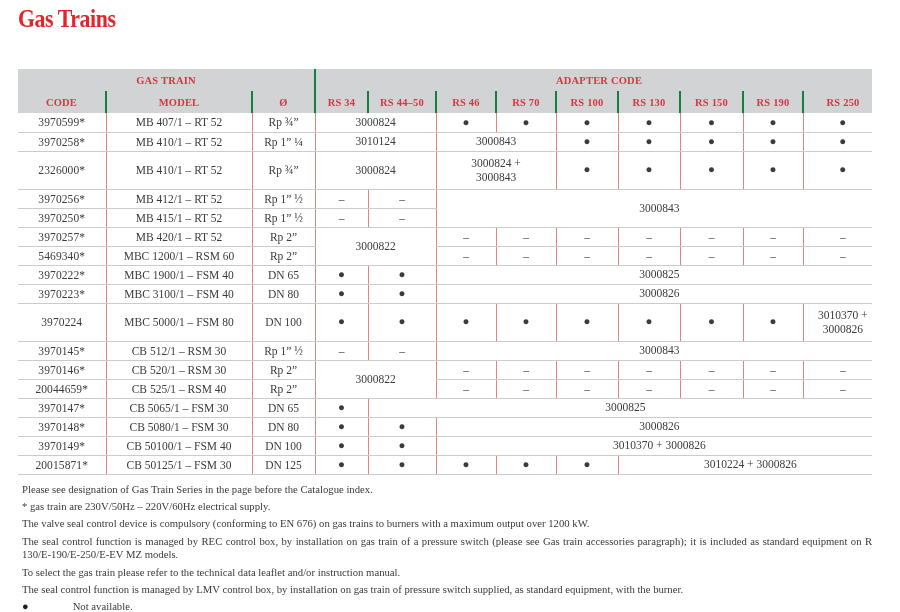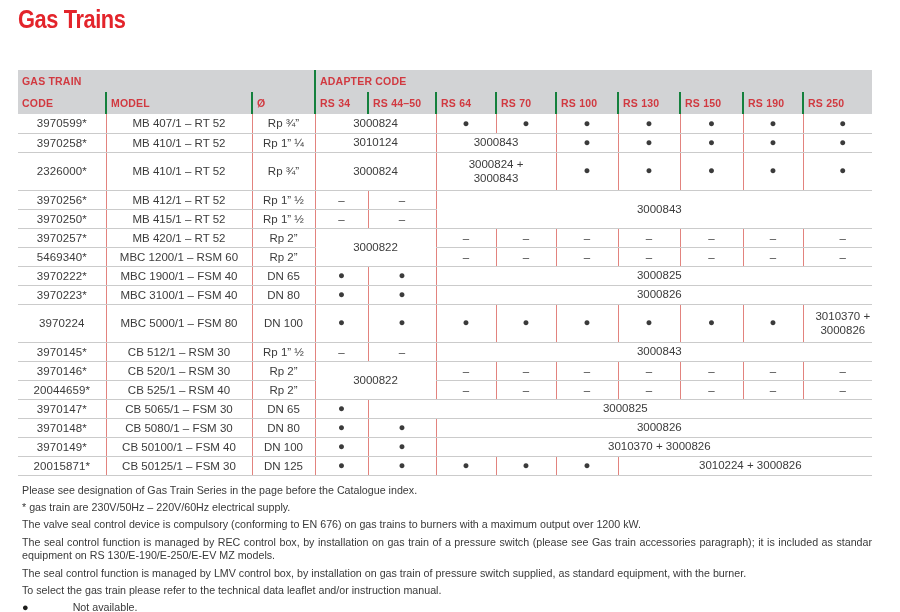--- a/index.html
+++ b/index.html
@@ -2,39 +2,39 @@
 <html><head>
 <meta charset="utf-8">
 <style>
   * { box-sizing: border-box; }
   html,body { margin:0; padding:0; }
   body {
     width:900px; height:612px; background:#ffffff;
     font-family:"Liberation Sans", sans-serif;
     -webkit-font-smoothing:antialiased;
   }
-  .page { position:relative; width:872px; height:612px; overflow:hidden; }
+  .page { position:relative; width:872px; height:612px; overflow:hidden;font-family:Liberation Serif, serif; }
 
   .title {
     margin:4px 0 0 18px;
     color:#e3242b;
     font-size:26px; font-weight:bold;
     transform:scaleX(0.84); transform-origin:0 50%;
     letter-spacing:-0.5px;
     white-space:nowrap;
   }
 
   table.gas {
     border-collapse:collapse; table-layout:fixed;
     width:864px; margin:35px 0 0 18px;
   }
   table.gas thead th {
     background:#d2d3d5; color:#d13940;
     font-size:10.5px; font-weight:bold;
-    height:22px; padding:4px; text-align:left; vertical-align:middle;
+    height:22px; padding:4px; text-align:center; vertical-align:middle;
     letter-spacing:0.2px;
   }
   table.gas thead th { border-left:2px solid #15803d; }
   table.gas thead tr th:first-child { border-left:none; }
   table.gas thead tr.grp-row th.grp-left { border-left:none; }
 
   table.gas tbody td {
     height:19px; padding:0 2px;
     text-align:center; vertical-align:middle;
     font-size:11.5px; color:#3b3b3b;
@@ -88,21 +88,21 @@
       <tr class="grp-row">
         <th colspan="3" class="grp-left">GAS TRAIN</th>
         <th colspan="9">ADAPTER CODE</th>
       </tr>
       <tr>
         <th>CODE</th>
         <th>MODEL</th>
         <th>Ø</th>
         <th>RS 34</th>
         <th>RS 44–50</th>
-        <th>RS 64</th>
+        <th>RS 46</th>
         <th>RS 70</th>
         <th>RS 100</th>
         <th>RS 130</th>
         <th>RS 150</th>
         <th>RS 190</th>
         <th>RS 250</th>
       </tr>
     </thead>
     <tbody>
         <tr>
@@ -282,18 +282,18 @@
           <td colspan="4" class="acode">3010224 + 3000826</td>
         </tr>
       </tbody>
   </table>
 
   <div class="notes">
     <p>Please see designation of Gas Train Series in the page before the Catalogue index.</p>
     <p>* gas train are 230V/50Hz – 220V/60Hz electrical supply.</p>
     <p>The valve seal control device is compulsory (conforming to EN 676) on gas trains to burners with a maximum output over 1200 kW.</p>
     <p>The seal control function is managed by REC control box, by installation on gas train of a pressure switch (please see Gas train accessories paragraph); it is included as standard equipment on RS 130/E-190/E-250/E-EV MZ models.</p>
+    <p>To select the gas train please refer to the technical data leaflet and/or instruction manual.</p>
     <p>The seal control function is managed by LMV control box, by installation on gas train of pressure switch supplied, as standard equipment, with the burner.</p>
-    <p>To select the gas train please refer to the technical data leaflet and/or instruction manual.</p>
     <p class="legend"><span class="lg-dot">●</span><span class="lg-label">Not available.</span></p>
   </div>
 
 </div>
 
 </body></html>

